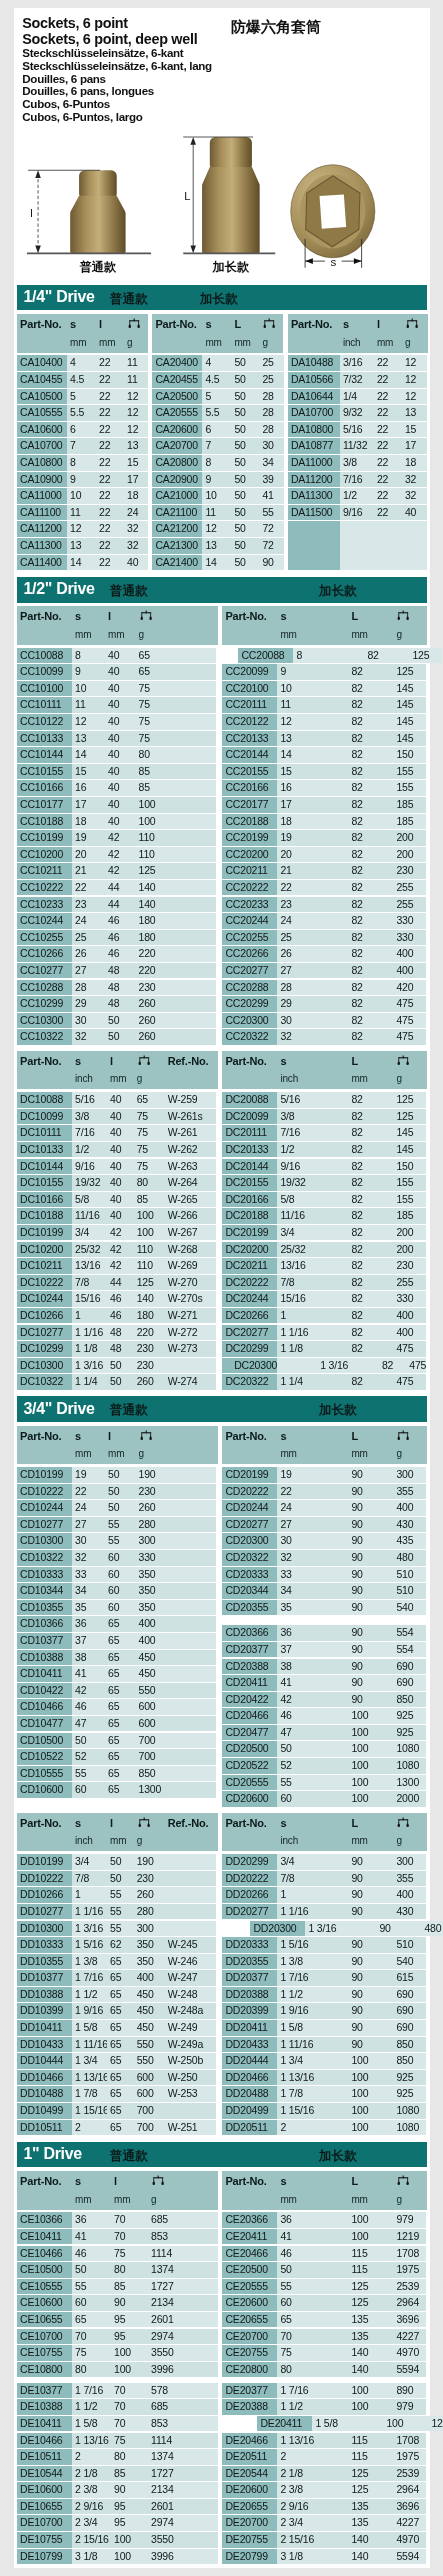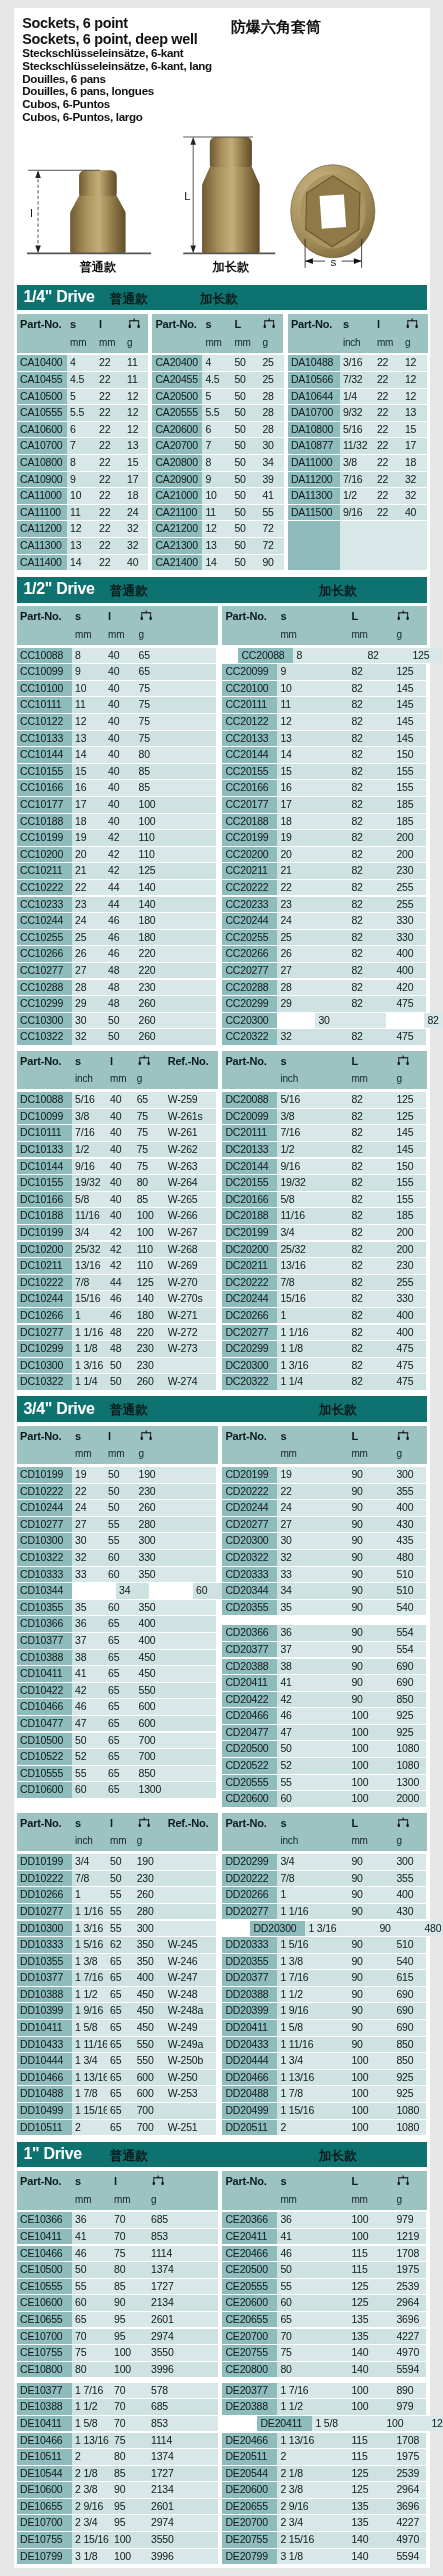--- a/index.html
+++ b/index.html
@@ -723,21 +723,21 @@
             <div class="cell">28</div>
             <div class="cell">82</div>
             <div class="cell">420</div>
           </div>
           <div class="trow b" style="grid-template-columns: 55px 71px 45px 33px;">
             <div class="cell part">CC20299</div>
             <div class="cell">29</div>
             <div class="cell">82</div>
             <div class="cell">475</div>
           </div>
-          <div class="trow a" style="grid-template-columns: 55px 71px 45px 33px; gap: 38px;">
+          <div class="trow a" style="grid-template-columns: 55px 71px 45px 33px;">
             <div class="cell part">CC20300</div>
             <div class="cell">30</div>
             <div class="cell">82</div>
             <div class="cell">475</div>
           </div>
           <div class="trow b" style="grid-template-columns: 55px 71px 45px 33px;">
             <div class="cell part">CC20322</div>
             <div class="cell">32</div>
             <div class="cell">82</div>
             <div class="cell">475</div>
@@ -999,21 +999,21 @@
             <div class="cell">1 1/16</div>
             <div class="cell">82</div>
             <div class="cell">400</div>
           </div>
           <div class="trow b" style="grid-template-columns: 55px 71px 45px 33px;">
             <div class="cell part">DC20299</div>
             <div class="cell">1 1/8</div>
             <div class="cell">82</div>
             <div class="cell">475</div>
           </div>
-          <div class="trow a" style="grid-template-columns: 55px 71px 45px 33px;">
+          <div class="trow a" style="grid-template-columns: 55px 71px 45px 33px; text-align: right;">
             <div class="cell part">DC20300</div>
             <div class="cell">1 3/16</div>
             <div class="cell">82</div>
             <div class="cell">475</div>
           </div>
           <div class="trow b" style="grid-template-columns: 55px 71px 45px 33px;">
             <div class="cell part">DC20322</div>
             <div class="cell">1 1/4</div>
             <div class="cell">82</div>
             <div class="cell">475</div>
@@ -1079,21 +1079,21 @@
             <div class="cell">32</div>
             <div class="cell">60</div>
             <div class="cell">330</div>
           </div>
           <div class="trow a" style="grid-template-columns: 55px 33px 30.5px 81px;">
             <div class="cell part">CD10333</div>
             <div class="cell">33</div>
             <div class="cell">60</div>
             <div class="cell">350</div>
           </div>
-          <div class="trow b" style="grid-template-columns: 55px 33px 30.5px 81px; gap: 44px;">
+          <div class="trow b" style="grid-template-columns: 55px 33px 30.5px 81px;">
             <div class="cell part">CD10344</div>
             <div class="cell">34</div>
             <div class="cell">60</div>
             <div class="cell">350</div>
           </div>
           <div class="trow a" style="grid-template-columns: 55px 33px 30.5px 81px;">
             <div class="cell part">CD10355</div>
             <div class="cell">35</div>
             <div class="cell">60</div>
             <div class="cell">350</div>

